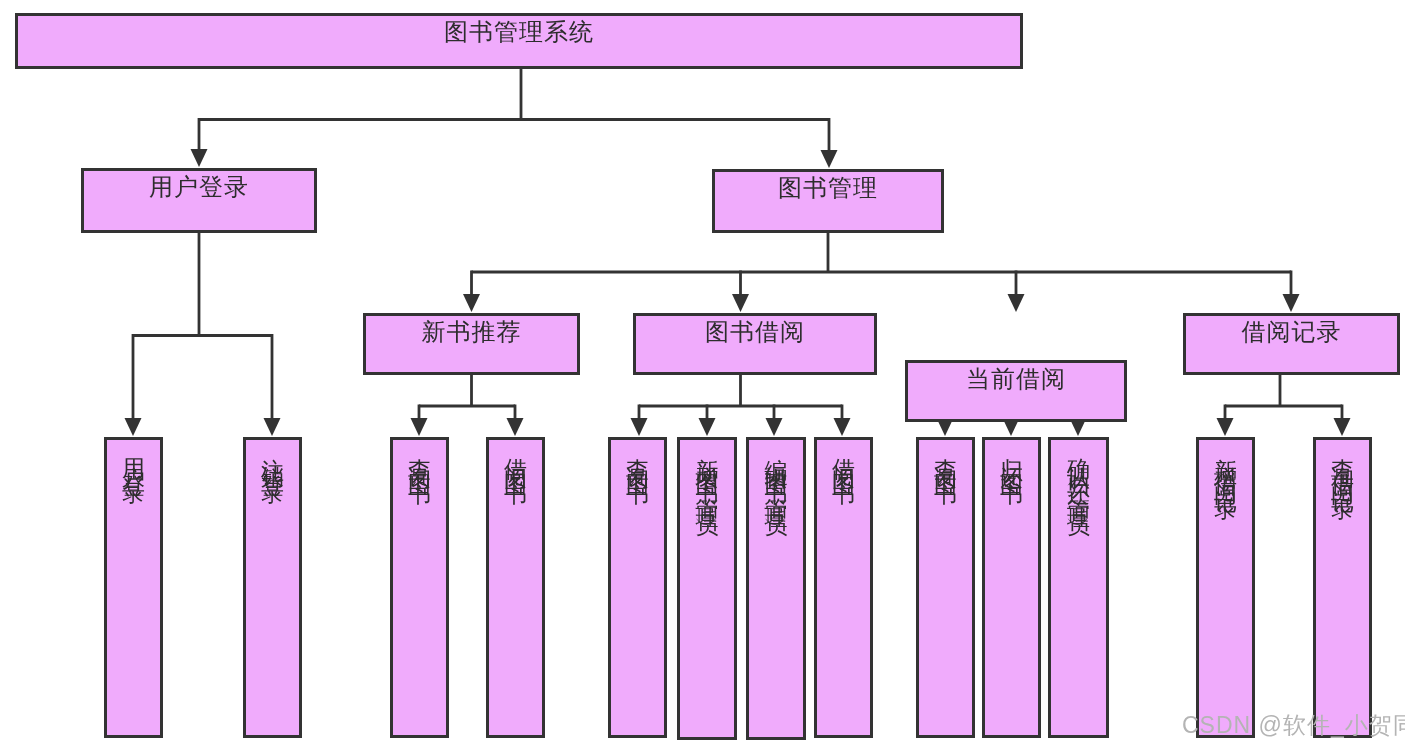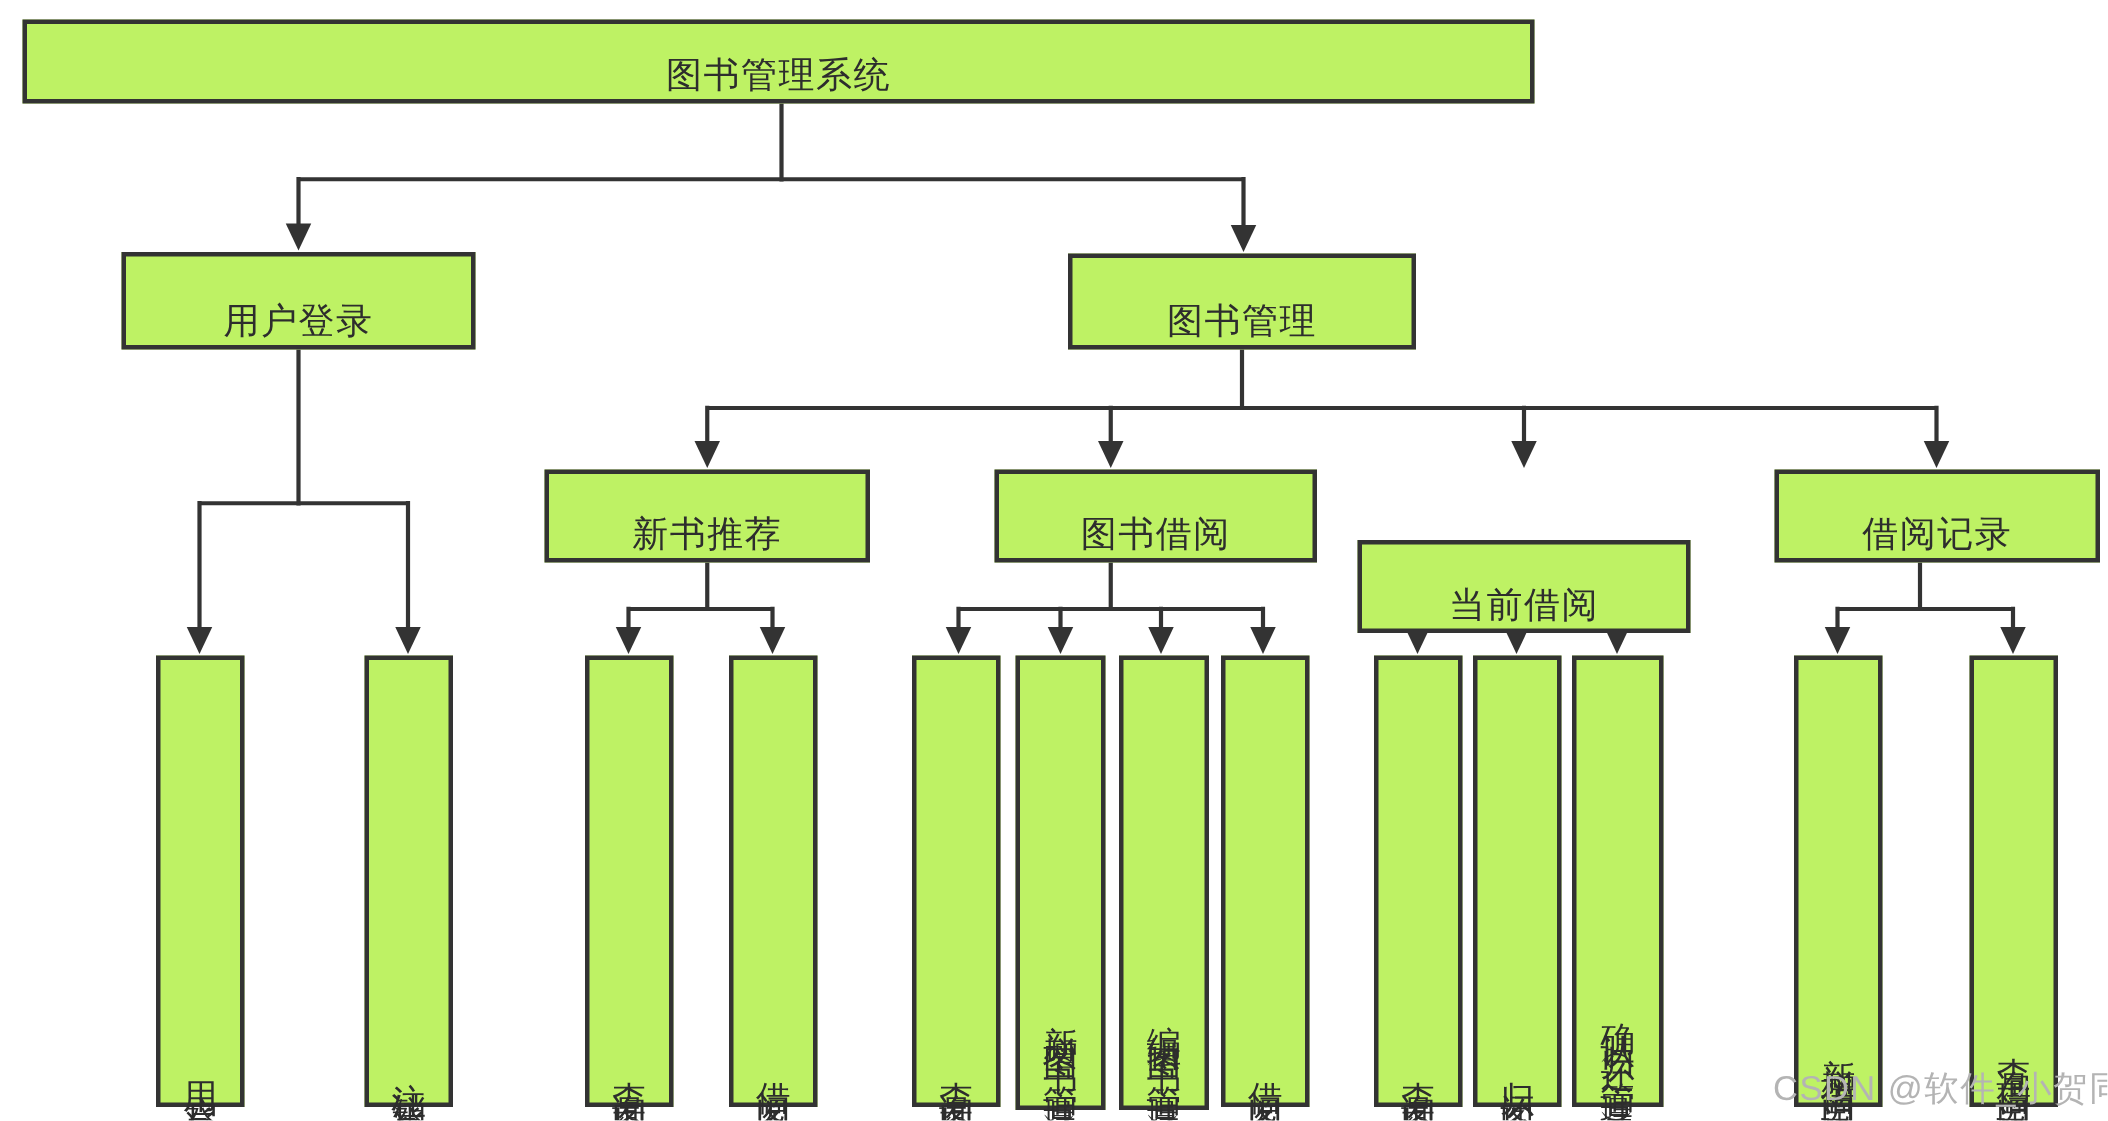--- a/index.html
+++ b/index.html
@@ -7,22 +7,22 @@
     position:relative; width:1405px; height:747px;
     background:var(--background,#fff);
     font-family:"Liberation Sans","DejaVu Sans",sans-serif;
     overflow:hidden;
   }
   .wires { position:absolute; left:0; top:0; width:1405px; height:747px; }
   .wires line { stroke:var(--line,#333); stroke-width:2.8; }
   .wires polygon { fill:var(--line,#333); }
   .box {
     position:absolute; box-sizing:border-box;
-    border:3px solid var(--line,#333); background:#bef264;
-    display:flex; align-items:flex-end; justify-content:center;
+    border:3px solid var(--line,#333); background:#f0abfc;
+    display:flex; align-items:flex-start; justify-content:center;
     color:var(--text,#2d2d2d);
   }
   .hdr { font-size:24px; letter-spacing:1px; }
   .leaf span {
     writing-mode:vertical-rl; text-orientation:mixed;
     font-size:23px; letter-spacing:8px; line-height:1;
   }
   .watermark {
     position:absolute; left:1182px; top:710px;
     font-size:23px; letter-spacing:1px;
@@ -116,21 +116,21 @@
   <div class="box hdr" style="left:81px; top:168px; width:236px; height:65px;">
     <span>用户登录</span>
   </div>
   <div class="box hdr" style="left:712px; top:169px; width:232px; height:64px;">
     <span>图书管理</span>
   </div>
 
   <div class="box hdr" style="left:363px; top:313px; width:217px; height:62px;">
     <span>新书推荐</span>
   </div>
-  <div class="box hdr" style="left:663px; top:313px; width:215px; height:62px;">
+  <div class="box hdr" style="left:633px; top:313px; width:244px; height:62px;">
     <span>图书借阅</span>
   </div>
   <div class="box hdr" style="left:905px; top:313px; width:222px; height:62px;margin-top:47px;">
     <span>当前借阅</span>
   </div>
   <div class="box hdr" style="left:1183px; top:313px; width:217px; height:62px;">
     <span>借阅记录</span>
   </div>
 
   <div class="box leaf" style="left:104px; top:437px; width:59px; height:301px;">

